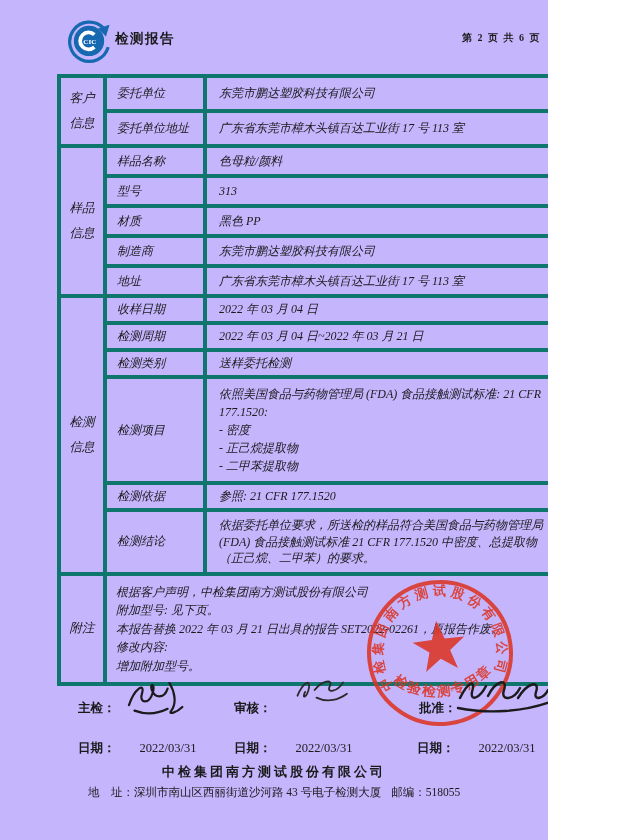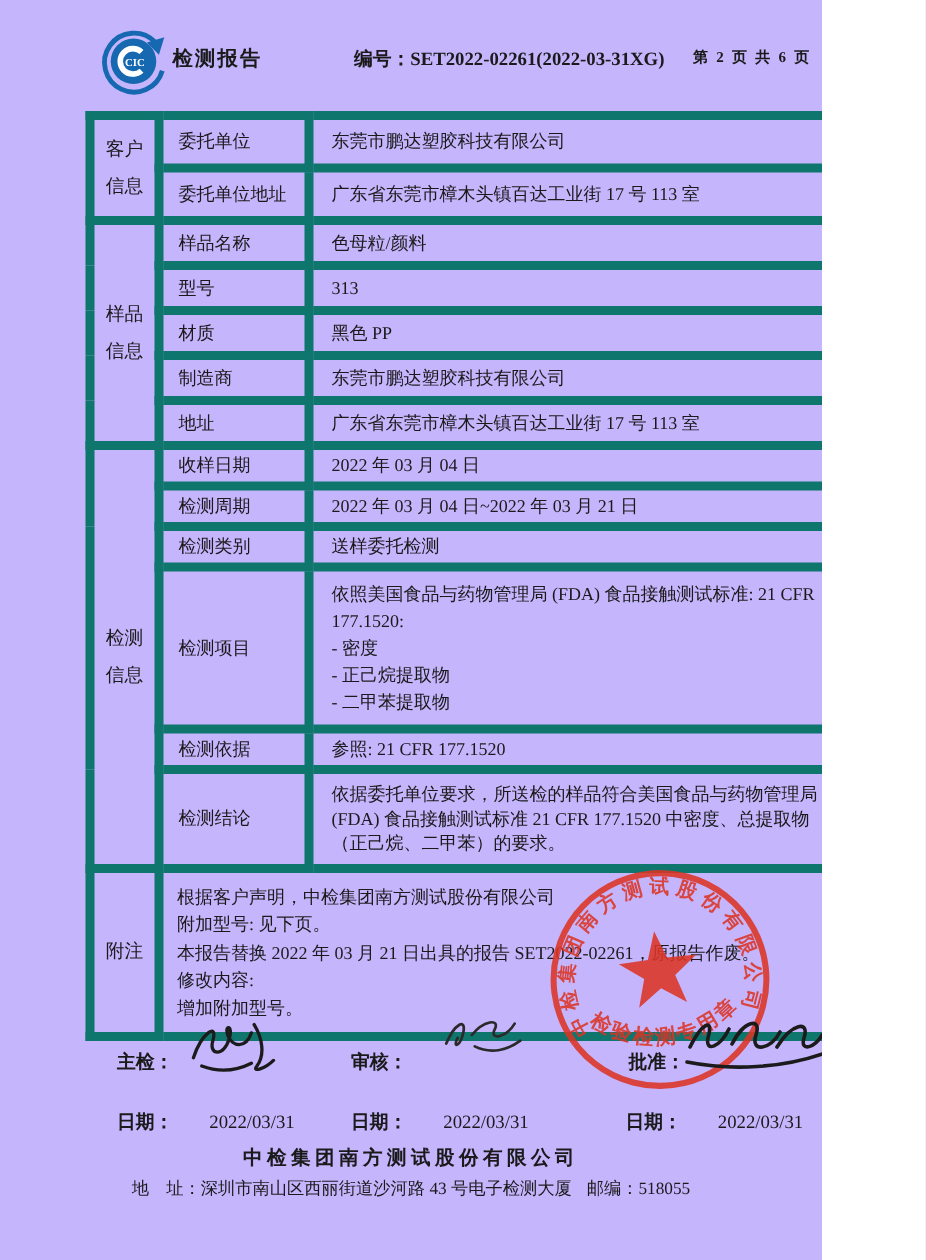--- a/index.html
+++ b/index.html
@@ -8,21 +8,21 @@
   .page { position:relative; width:548px; height:840px; background:#c4b5fd; overflow:hidden; }
 
   
   .logo { position:absolute; left:62px; top:15px; width:54px; height:50px; }
   .doc-title { position:absolute; left:115px; top:30px; font-size:13.5px; font-weight:bold; letter-spacing:1.5px;text-align:right; }
   .report-no { position:absolute; left:236px; top:31px; font-size:12.5px; font-weight:bold; }
   .page-info { position:absolute; left:462px; top:31px; font-size:10px; font-weight:bold; letter-spacing:1.5px; }
 
   
   table.report { position:absolute; left:57px; top:74px; width:506px; border-collapse:collapse; font-size:12px; table-layout:fixed; }
-  table.report td { border:6px solid #0f766e; vertical-align:middle; }
+  table.report td { border:4px solid #0f766e; vertical-align:middle;font-style:italic; }
   td.group { text-align:center; }
   .gtxt { width:28px; margin:0 auto; font-size:12.5px; line-height:25px; word-break:break-all; text-align:center; }
   td.lbl { padding-left:10px; }
   td.val { padding-left:12px; padding-right:8px; }
   tr.h35 td.lbl, tr.h35 td.val { height:35px; }
   tr.h30 td.lbl, tr.h30 td.val { height:30px;margin-top:34px; }
   tr.h27 td.lbl, tr.h27 td.val { height:27px; }
   td.multi { padding:6px 8px 6px 12px; line-height:18px; vertical-align:middle; }
   td.para  { padding:5px 9px 5px 12px; line-height:16.5px; }
   td.notes { padding:7px 10px 7px 9px; line-height:18.5px; vertical-align:top; }
@@ -54,21 +54,20 @@
 <div class="page">
 
   <svg class="logo" viewBox="0 0 60 56">
     <circle cx="30" cy="29" r="17" fill="#1668b1"></circle>
     <path d="M 36,22 A 9.5,9.5 0 1 0 36,36" fill="none" stroke="#ffffff" stroke-width="4.2"></path>
     <text x="31" y="32.5" font-size="8" font-weight="bold" fill="#ffffff" text-anchor="middle" font-family="Liberation Serif, DejaVu Serif, serif">CIC</text>
     <path d="M 46,14.5 A 22,22 0 1 0 51.5,36" fill="none" stroke="#1668b1" stroke-width="3.6"></path>
     <polygon points="40,15 53,11 49,24" fill="#1668b1"></polygon>
   </svg>
   <div class="doc-title">检测报告</div>
-  <div class="report-no"><span>编号：</span><span>SET2022-02261(2022-03-31XG)</span></div>
   <div class="page-info">第 2 页 共 6 页</div>
 
   <table class="report">
     <colgroup>
         <col style="width:46px">
         <col style="width:100px">
         <col>
       </colgroup>
 
     <tbody>

